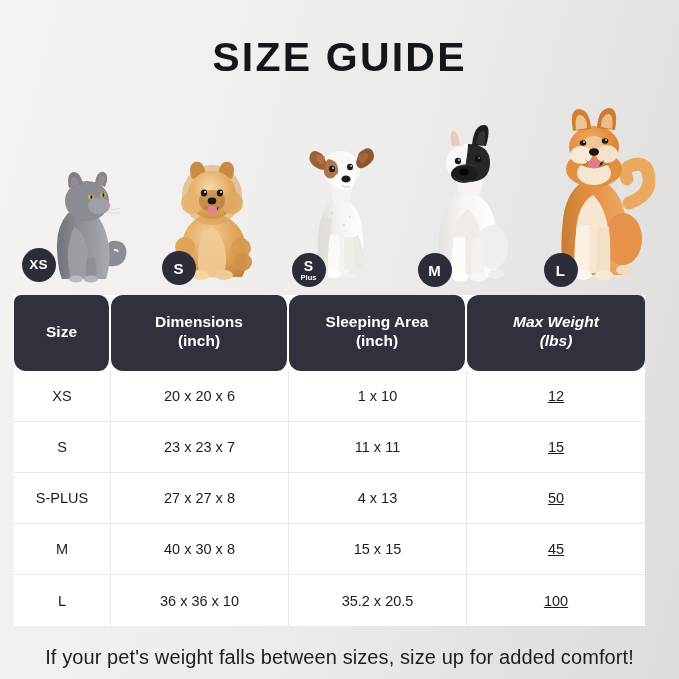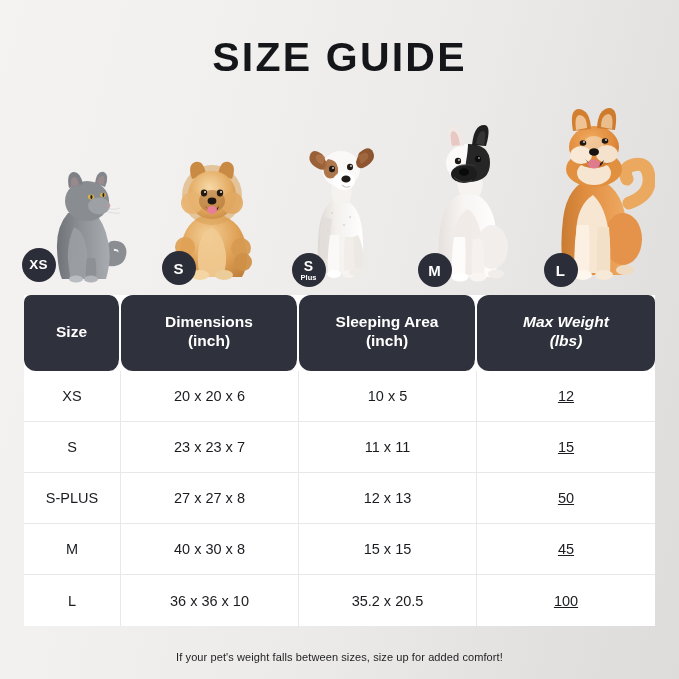--- a/index.html
+++ b/index.html
@@ -97,21 +97,21 @@
 
   
   .cell-xs .badge { left: 2px; bottom: 1px; }
   .cell-s .badge  { left: 14px; bottom: -2px; }
   .cell-splus .badge { left: 16px; bottom: -4px; }
   .cell-m .badge  { left: 14px; bottom: -4px; }
   .cell-l .badge  { left: 12px; bottom: -4px; }
 
   
   .table-wrap {
-    margin: 10px 24px 0 24px;
+    margin: 10px 24px 0 14px;
     flex: 1;
   }
   table.size-table {
     width: 631px;
     border-collapse: separate;
     border-spacing: 0;
     background: #ffffff;
     table-layout: fixed;
   }
   table.size-table thead th {
@@ -150,21 +150,21 @@
   .col-dim     { width: 178px; }
   .col-sleep   { width: 178px; }
   .col-weight  { width: 178px; }
 
   
   .footer {
     height: 44px;
     display: flex;
     align-items: center;
     justify-content: center;
-    font-size: 11px;
+    font-size: 20px;
     color: #1d1e22;
     letter-spacing: 0.1px;
   }
 </style>
 </head>
 <body>
 
 <div class="page">
 
   <div class="title-wrap">
@@ -466,33 +466,33 @@
           <th>
             <div>Max Weight</div>
             <div>(lbs)</div>
           </th>
         </tr>
       </thead>
       <tbody>
         <tr>
           <td>XS</td>
           <td>20 x 20 x 6</td>
-          <td>10 x 5</td>
+          <td>1 x 10</td>
           <td>12</td>
         </tr>
         <tr>
           <td>S</td>
           <td>23 x 23 x 7</td>
           <td>11 x 11</td>
           <td>15</td>
         </tr>
         <tr>
           <td>S-PLUS</td>
           <td>27 x 27 x 8</td>
-          <td>12 x 13</td>
+          <td>4 x 13</td>
           <td>50</td>
         </tr>
         <tr>
           <td>M</td>
           <td>40 x 30 x 8</td>
           <td>15 x 15</td>
           <td>45</td>
         </tr>
         <tr>
           <td>L</td>

